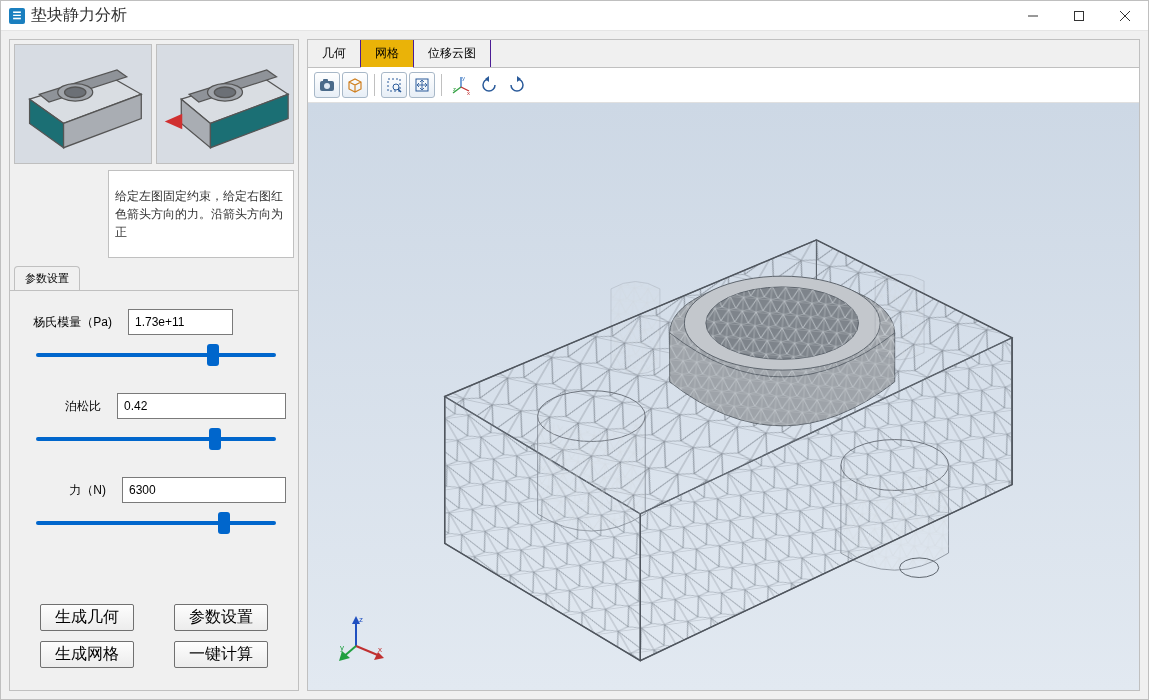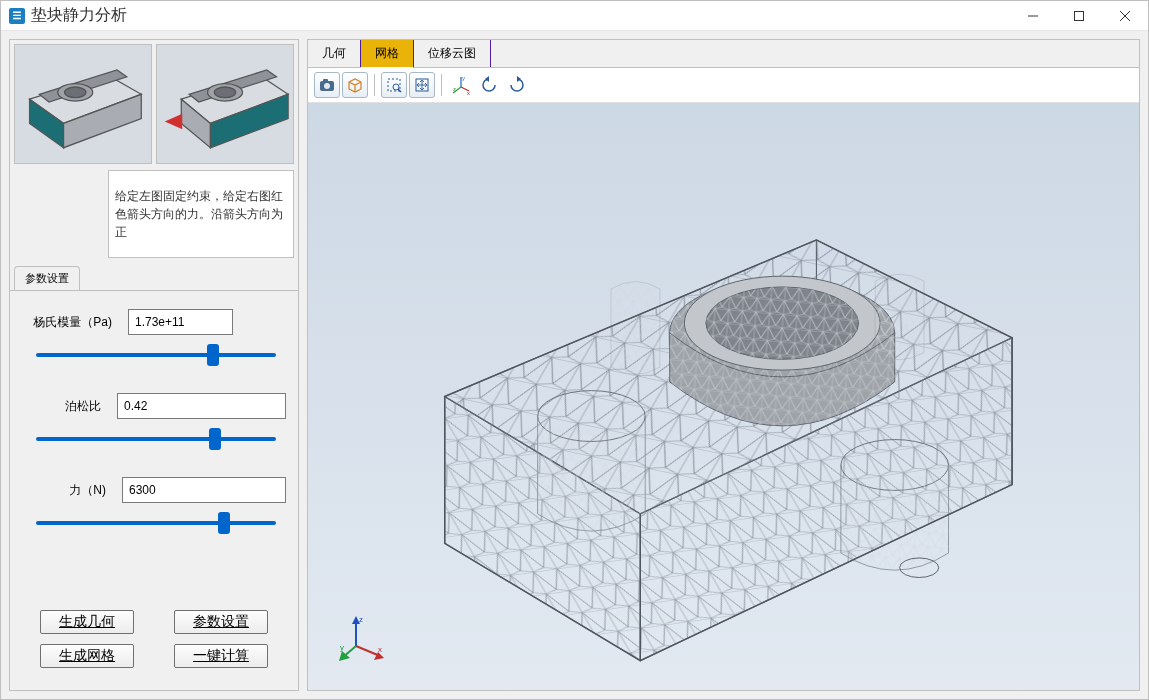--- a/index.html
+++ b/index.html
@@ -20,21 +20,21 @@
   .tab-holder { display:flex; padding-left:4px; }
   .param-tab { display:inline-block; padding:4px 10px; font-size:11px; border:1px solid #c0c0c0; border-bottom:none; background:#f0f0f0; border-radius:4px 4px 0 0; }
   .param-body { flex:1; border-top:1px solid #c0c0c0; padding:18px 12px 8px 12px; display:flex; flex-direction:column; gap:8px; }
   .param-row { display:flex; align-items:center; gap:16px; font-size:12px; }
   .param-row label { width:90px; text-align:right; }
   .param-row input[type=text] { width:105px; height:24px; border:1px solid #7a7a7a; padding:12px 6px; font-size:12px; background:#fff; }
   .slider { -webkit-appearance:none; appearance:none; width:240px; height:4px; background:#0066cc; margin: 10px 0 28px 14px; border-radius:2px; }
   .slider::-webkit-slider-thumb { -webkit-appearance:none; appearance:none; width:12px; height:22px; background:#0066cc; border-radius:3px; cursor:pointer; }
   .slider::-moz-range-thumb { width:12px; height:22px; background:#0066cc; border-radius:3px; border:none; cursor:pointer; }
   .side-buttons { display:grid; grid-template-columns:1fr 1fr; gap:10px 40px; padding:14px 18px; margin-top:auto; }
-  .side-buttons button { font-size:14px; padding:2px 2px; border:1px solid #707070; background:linear-gradient(#fdfdfd,#ececec); border-radius:2px; cursor:pointer;text-decoration:underline; }
+  .side-buttons button { font-size:16px; padding:2px 2px; border:1px solid #707070; background:linear-gradient(#fdfdfd,#ececec); border-radius:2px; cursor:pointer; }
 
   .mainpanel { flex:1; border:1px solid #c0c0c0; display:flex; flex-direction:column; background:#fff; }
   .view-tabs { display:flex; border-bottom:1px solid #c0c0c0; background:#f0f0f0; font-size:12px; }
   .view-tab { padding:5px 14px; border-right:1px solid #4c1d95; cursor:pointer; }
   .view-tab.active { background:#eab308; border-bottom:1px solid #fff; margin-bottom:-1px; }
   .toolbar { display:flex; gap:2px; padding:4px 6px; border-bottom:1px solid #e0e0e0; align-items:center; }
   .tool-btn { width:26px; height:26px; border:1px solid #a8b8c8; background:linear-gradient(#fff,#e7eef6); border-radius:3px; display:flex; align-items:center; justify-content:center; cursor:pointer; }
   .tool-sep { width:1px; height:22px; background:#c0c0c0; margin:0 4px; }
   .solo-tool { width:26px; height:26px; display:flex; align-items:center; justify-content:center; cursor:pointer; color:#2a5a9a; border-radius:3px; }
   .viewport { flex:1; background:linear-gradient(#cdd8e5 0%, #e2e9f1 100%); position:relative; overflow:hidden; }

